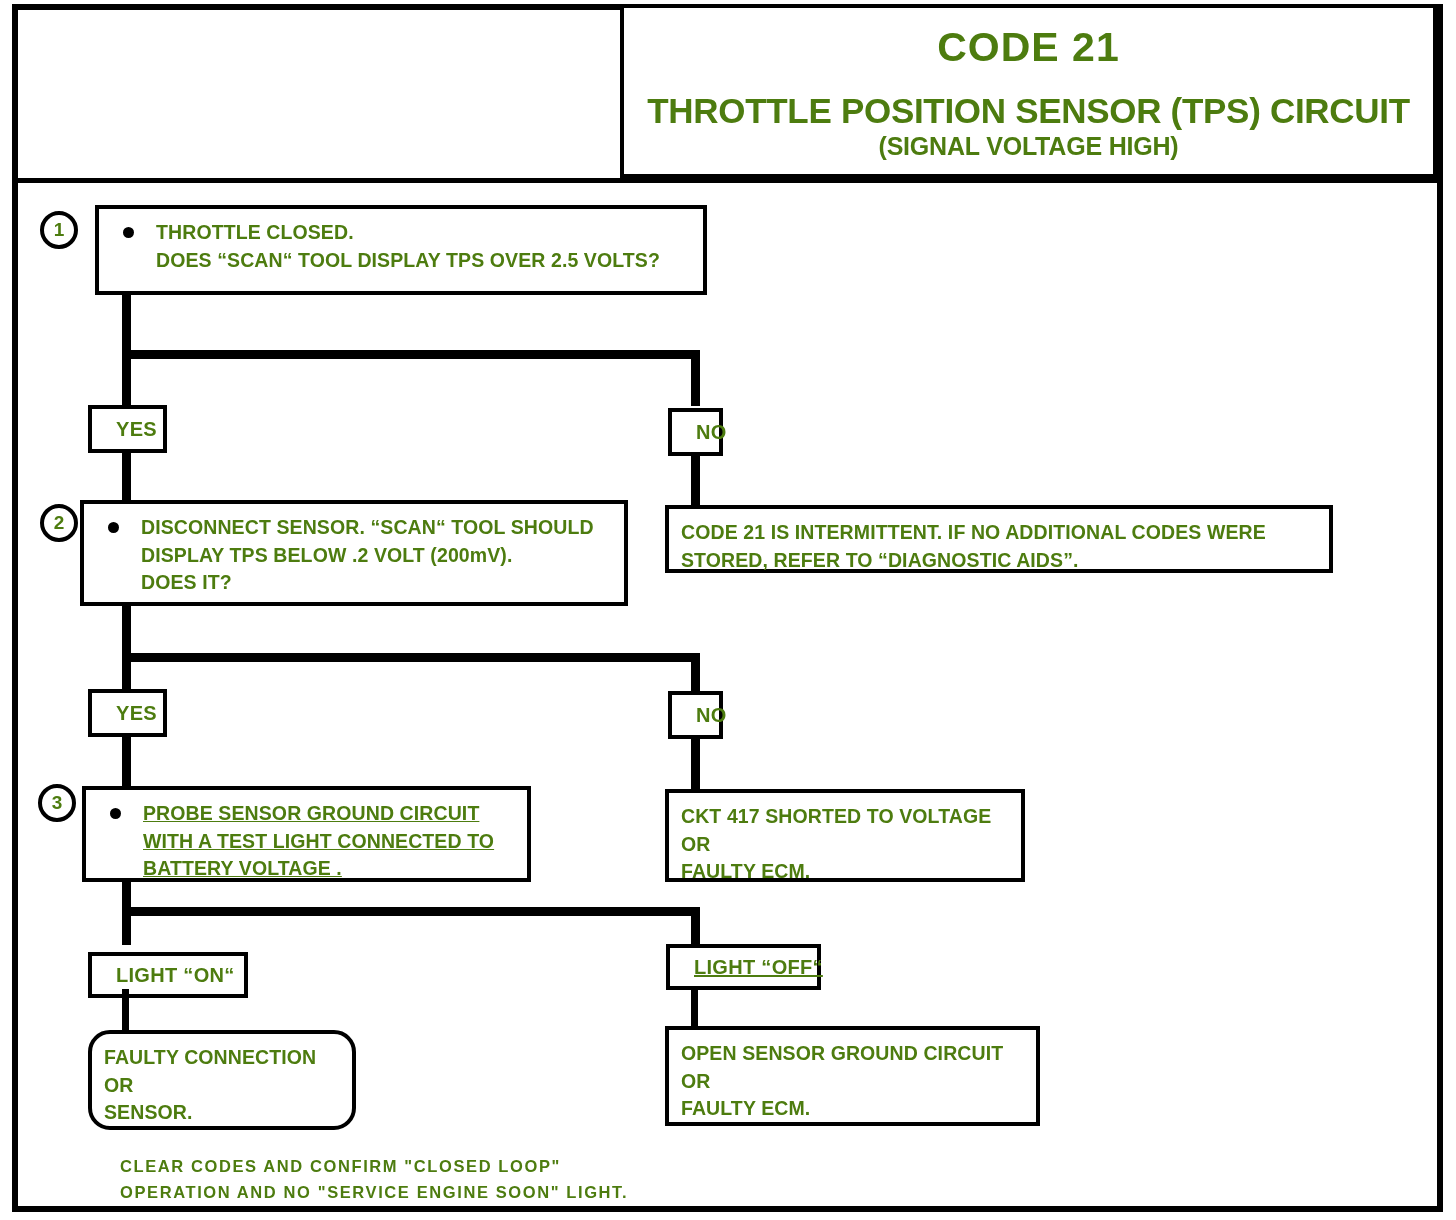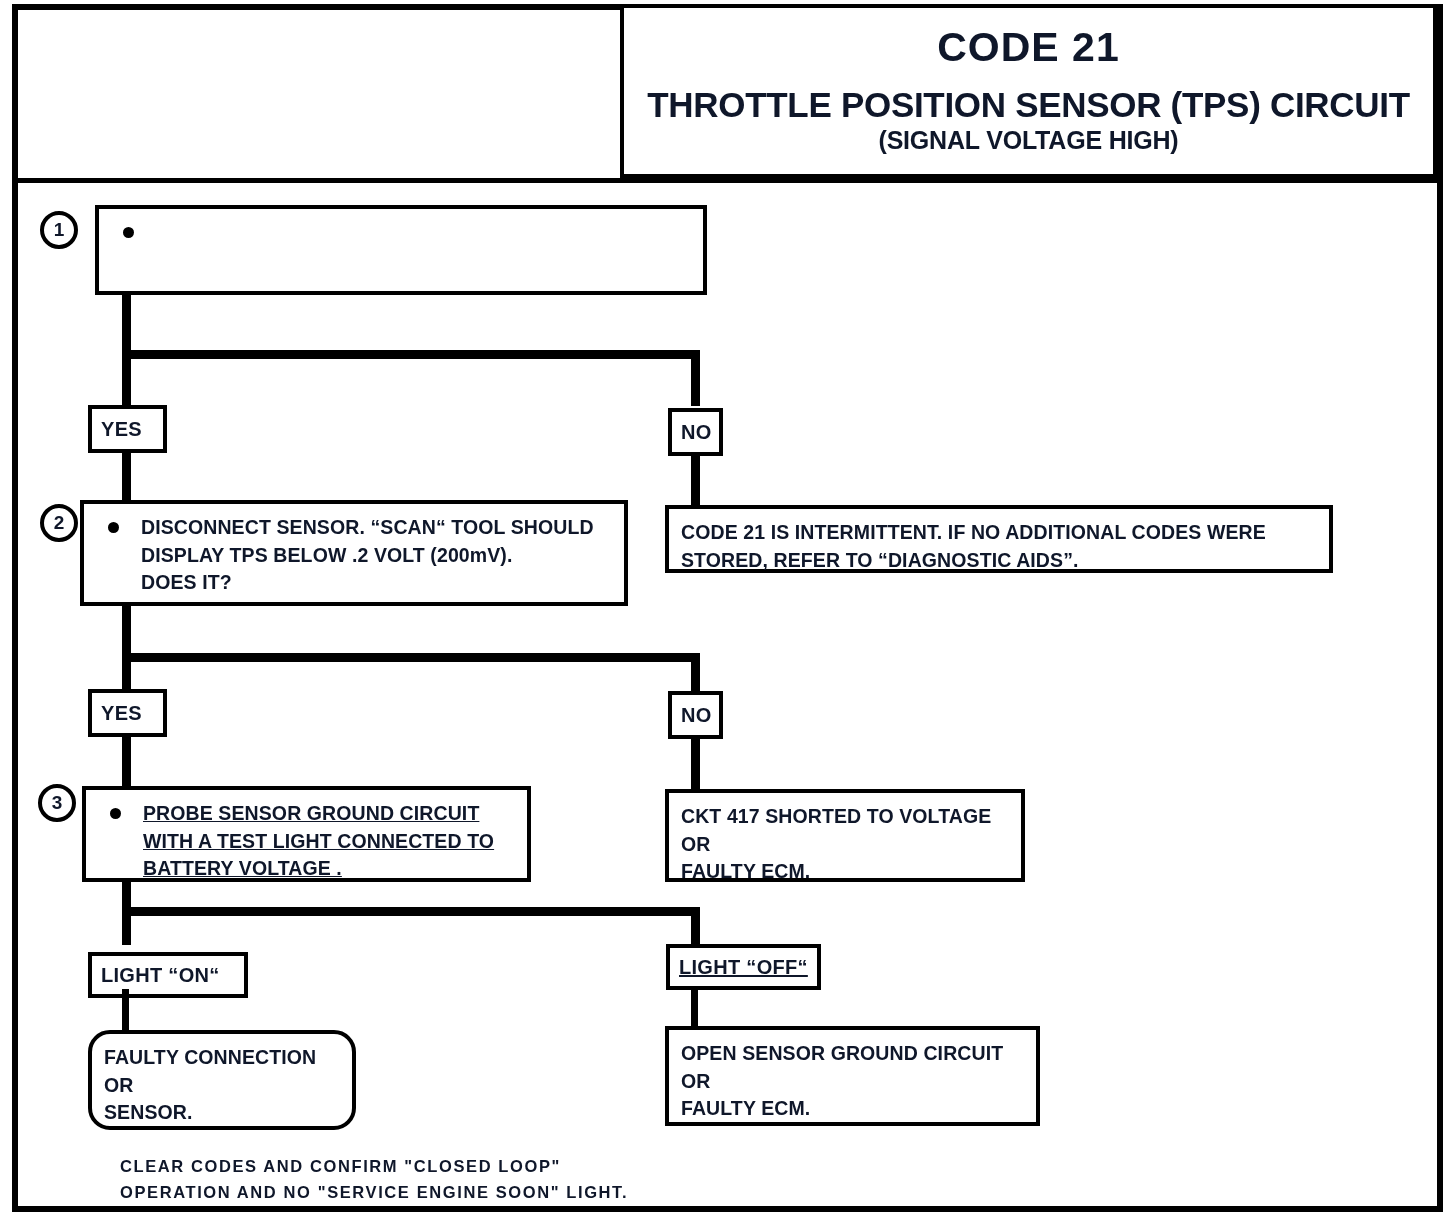--- a/index.html
+++ b/index.html
@@ -7,21 +7,21 @@
     padding: 0;
     background: #ffffff;
   }
   #page {
     position: relative;
     width: 1456px;
     height: 1216px;
     background: #ffffff;
     overflow: hidden;
     font-family: "Liberation Sans", sans-serif;
-    color: #0f172a;
+    color: #4d7c0f;
   }
 
   
   .frame-left   { position:absolute; left:12px;  top:4px;    width:6px;   height:1208px; background:#000; }
   .frame-right  { position:absolute; left:1437px;top:4px;    width:6px;   height:1208px; background:#000; }
   .frame-top    { position:absolute; left:12px;  top:4px;    width:609px; height:6px;    background:#000; }
   .frame-bottom { position:absolute; left:12px;  top:1206px; width:1431px;height:6px;    background:#000; }
   .header-rule  { position:absolute; left:12px;  top:178px;  width:1431px;height:5px;    background:#000; }
 
   
@@ -29,21 +29,21 @@
     position:absolute; left:620px; top:4px; width:817px; height:174px;
     border:4px solid #000; box-sizing:border-box; background:#fff;
     display:flex; flex-direction:column; align-items:center; justify-content:flex-start;
     padding-top:18px;
   }
   .title-code {
     font-size:41px; font-weight:bold; letter-spacing:1px; line-height:1.05;
     font-family:"Liberation Sans", sans-serif;
   }
   .title-main {
-    font-size:35px; font-weight:bold; line-height:1.05; margin-top:18px;
+    font-size:35px; font-weight:bold; line-height:1.05; margin-top:24px;
     letter-spacing:-0.3px;
     font-family:"Liberation Sans", sans-serif;
     white-space:nowrap;
   }
   .title-sub {
     font-size:25px; font-weight:bold; line-height:1.05; margin-top:3px;
     letter-spacing:-0.2px;
     font-family:"Liberation Sans", sans-serif;
   }
 
@@ -67,21 +67,21 @@
   }
 
   
   .result-box { padding:10px 12px; }
 
   
   .label-box {
     position:absolute; box-sizing:border-box; background:#fff;
     border:4px solid #000;
     display:flex; align-items:center;
-    padding-left:9px;
+    padding-left:24px;
   }
   .label-box .txt {
     font-size:20px; font-weight:bold; letter-spacing:0.3px;
     font-family:"Liberation Sans", sans-serif; white-space:nowrap;
   }
 
   
   .step-circle {
     position:absolute; width:38px; height:38px; border-radius:50%;
     border:4px solid #000; box-sizing:border-box; background:#fff;
@@ -118,20 +118,22 @@
     <div class="title-code">CODE 21</div>
     <div class="title-main">THROTTLE POSITION SENSOR (TPS) CIRCUIT</div>
     <div class="title-sub">(SIGNAL VOLTAGE HIGH)</div>
   </div>
 
   <div class="step-circle" style="left:40px; top:211px;">1</div>
 
   <div class="box step-box" style="left:95px; top:205px; width:612px; height:90px;">
     <div class="step-inner">
       <span class="bullet"></span>
+      <span class="txt">THROTTLE CLOSED.
+DOES “SCAN“ TOOL DISPLAY TPS OVER 2.5 VOLTS?</span>
     </div>
   </div>
 
   <div class="v" style="left:122px; top:295px;  height:64px;"></div>
   <div class="h" style="left:122px; top:350px;  width:578px;"></div>
   <div class="v" style="left:122px; top:350px;  height:56px;"></div>
   <div class="v" style="left:691px; top:350px;  height:56px;"></div>
 
   <div class="label-box" style="left:88px; top:405px; width:79px; height:48px;">
     <span class="txt">YES</span>

